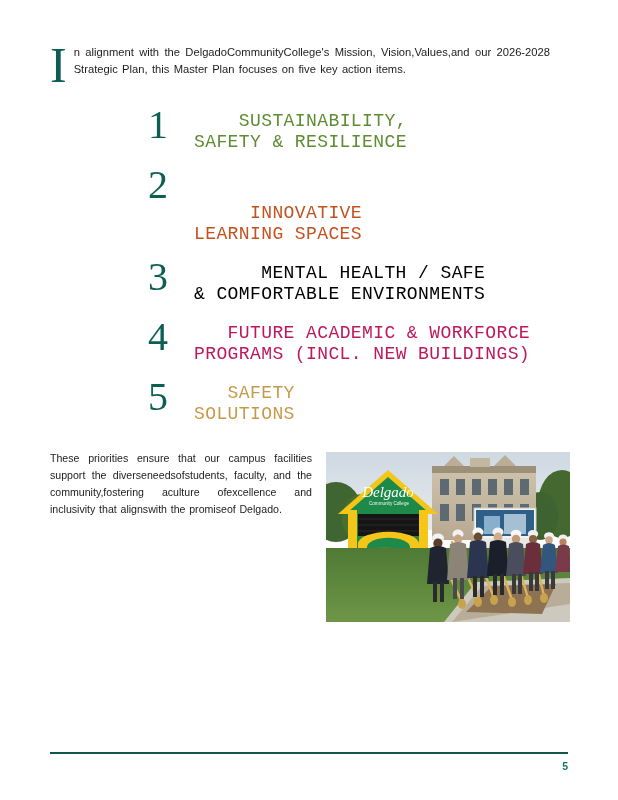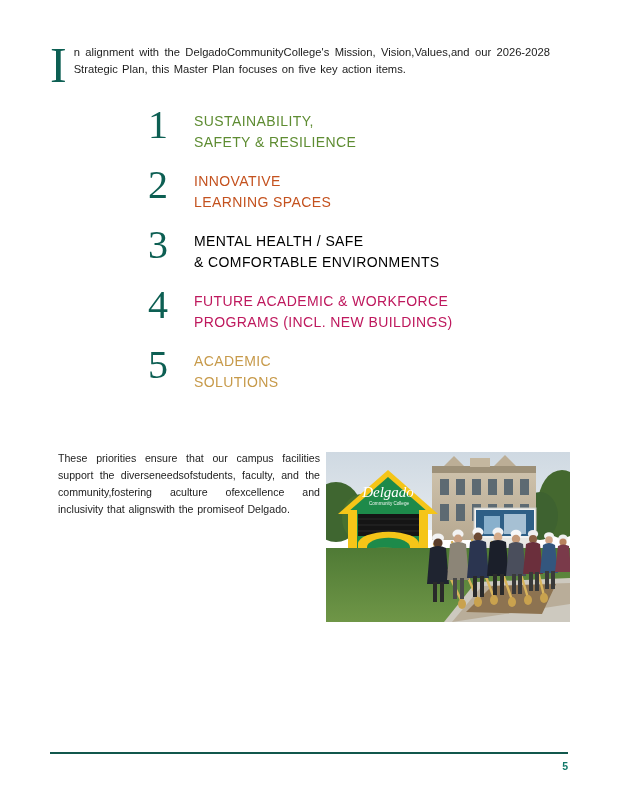--- a/index.html
+++ b/index.html
@@ -59,38 +59,39 @@
     font-size: 40px;
     line-height: 40px;
     color: #0d5f53;
     width: 46px;
     flex: 0 0 46px;
     text-align: left;
     margin-top: -5px;
     font-weight: 400;
   }
   .item-label {
-    font-family: Liberation Sans, sans-serif;
-    font-size: 14px;
+    font-family: Liberation Mono, monospace;
+    font-size: 18px;
     line-height: 20.5px;
     letter-spacing: 0.4px;
     padding-top: 1px;
     white-space: pre-line;
+    text-align: right;
   }
 
   
   .lower {
     position: absolute;
     left: 50px;
     top: 450px;
     width: 520px;
   }
   .closing-text {
     position: absolute;
-    left: 8px;
+    left: 0;
     top: 0;
     width: 262px;
     font-family: "Liberation Sans", sans-serif;
     font-size: 10.6px;
     line-height: 17px;
     color: #1c1c1c;
     text-align: justify;
     word-spacing: 0.8px;
   }
 
@@ -135,39 +136,39 @@
 <div class="items">
 
   <div class="item">
     <div class="item-num">1</div>
     <div class="item-label" style="color:#5e8c32;">SUSTAINABILITY,
 SAFETY &amp; RESILIENCE</div>
   </div>
 
   <div class="item">
     <div class="item-num">2</div>
-    <div class="item-label" style="color:#c4521f;">INNOVATIVE
+    <div class="item-label" style="color:#c4521f;margin-top:32px;">INNOVATIVE
 LEARNING SPACES</div>
   </div>
 
   <div class="item">
     <div class="item-num">3</div>
     <div class="item-label" style="color:#000000;">MENTAL HEALTH /  SAFE
 &amp; COMFORTABLE ENVIRONMENTS</div>
   </div>
 
   <div class="item">
     <div class="item-num">4</div>
     <div class="item-label" style="color:#be185d;">FUTURE ACADEMIC &amp; WORKFORCE
 PROGRAMS  (INCL. NEW BUILDINGS)</div>
   </div>
 
   <div class="item">
     <div class="item-num">5</div>
-    <div class="item-label" style="color:#c79a4a;">ACADEMIC
+    <div class="item-label" style="color:#c79a4a;">SAFETY
 SOLUTIONS</div>
   </div>
 
 </div>
 
 <div class="lower">
 
   <div class="closing-text">These priorities ensure that our campus facilities support the diverseneedsofstudents, faculty, and the community,fostering  aculture ofexcellence and  inclusivity that  alignswith  the  promiseof Delgado.</div>
 
   <div class="photo">

